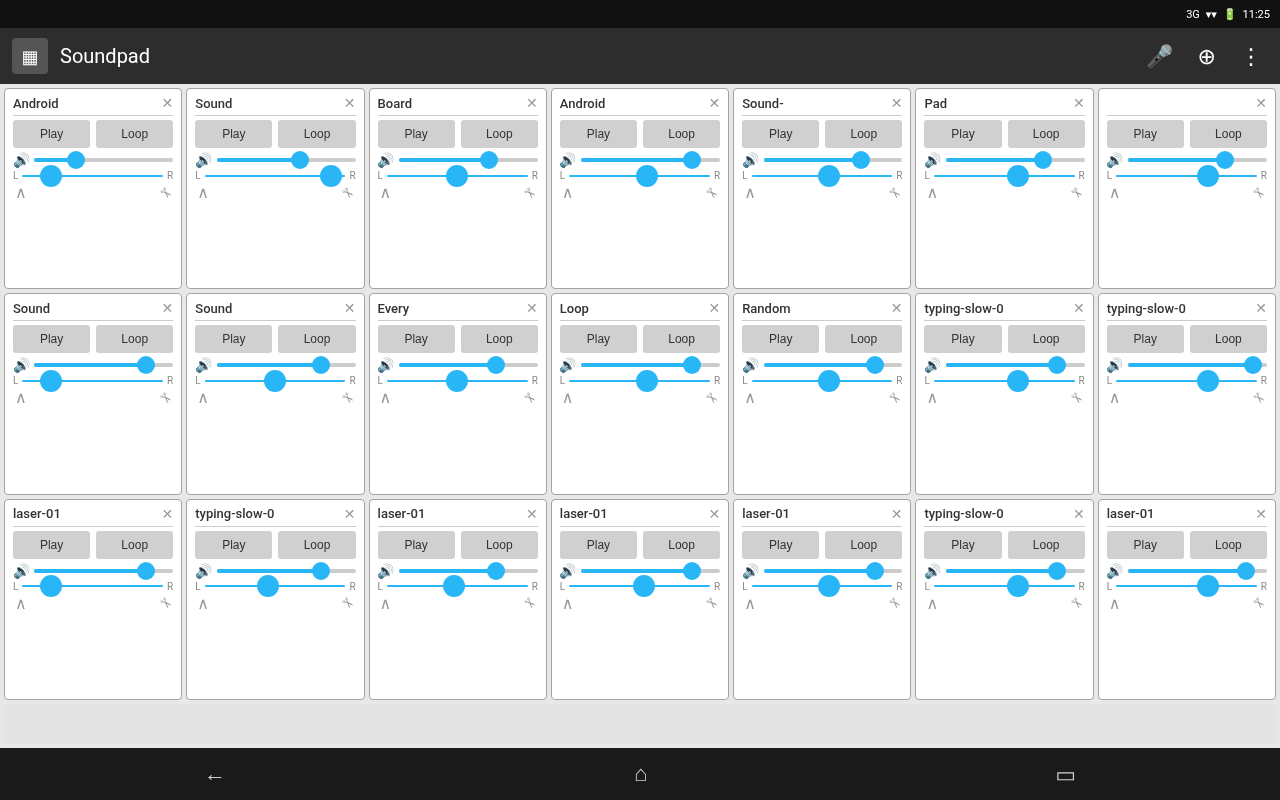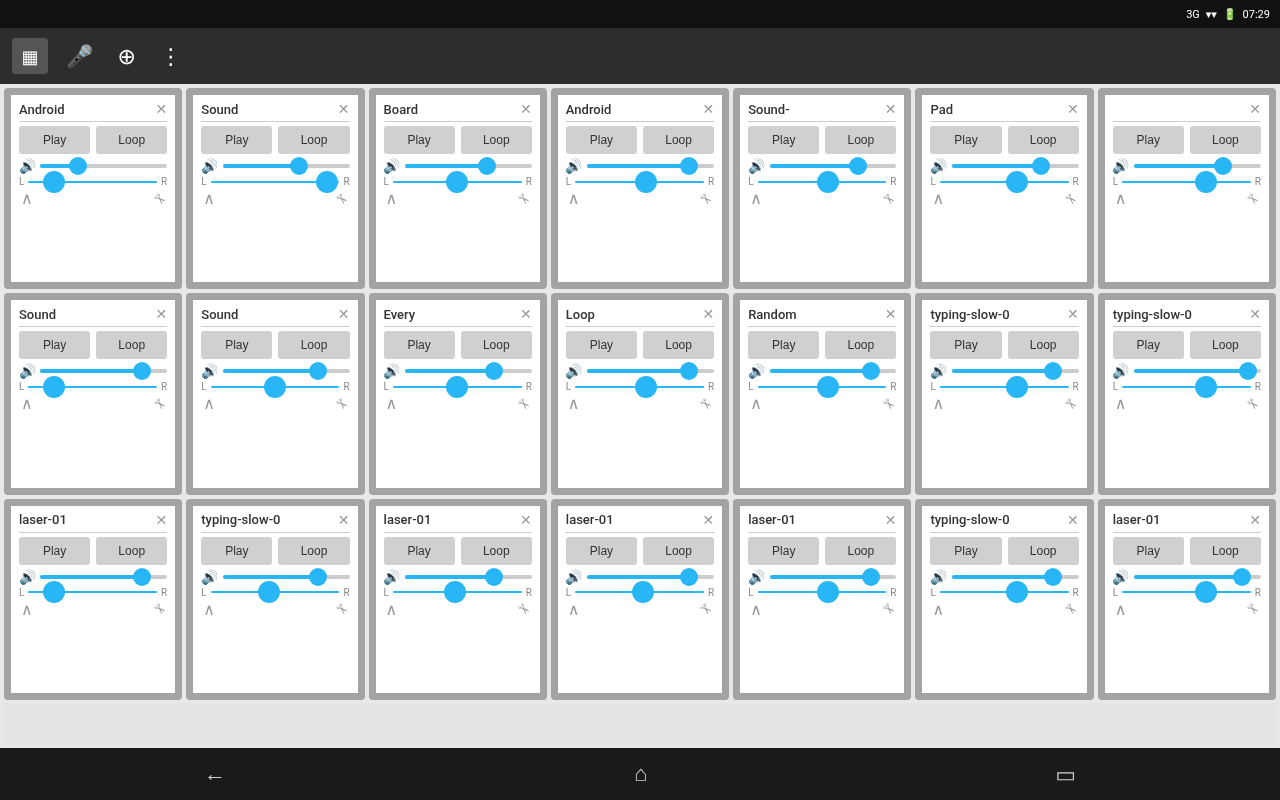--- a/index.html
+++ b/index.html
@@ -68,21 +68,21 @@
       padding: 4px;
       display: grid;
       grid-template-columns: repeat(7, 1fr);
       grid-template-rows: repeat(3, 1fr) 40px;
       gap: 4px;
     }
 
     
     .sound-card {
       background: #fff;
-      border: 7px solid #a3a3a3;
+      border: 1px solid #a3a3a3;
       border-radius: 4px;
       display: flex;
       flex-direction: column;
       padding: 6px 8px;
       position: relative;
       overflow: hidden;
     }
     .card-header {
       display: flex;
       align-items: center;
@@ -231,27 +231,28 @@
       padding: 8px 40px;
     }
   </style>
 </head>
 <body>
 
 <div class="status-bar">
   <span>3G</span>
   <span>▾▾</span>
   <span>🔋</span>
-  <span>07:29</span>
+  <span>11:25</span>
 </div>
 
 <div class="app-bar">
   <div class="logo">
     <span>▦</span>
   </div>
+  <div class="title">Soundpad</div>
   <div class="icon-btn">🎤</div>
   <div class="icon-btn">⊕</div>
   <div class="icon-btn">⋮</div>
 </div>
 
 <div class="grid-area" id="grid">
 <div class="sound-card">
     <div class="card-header">
       <span class="card-title">Android</span>
       <span class="close-btn">✕</span>

